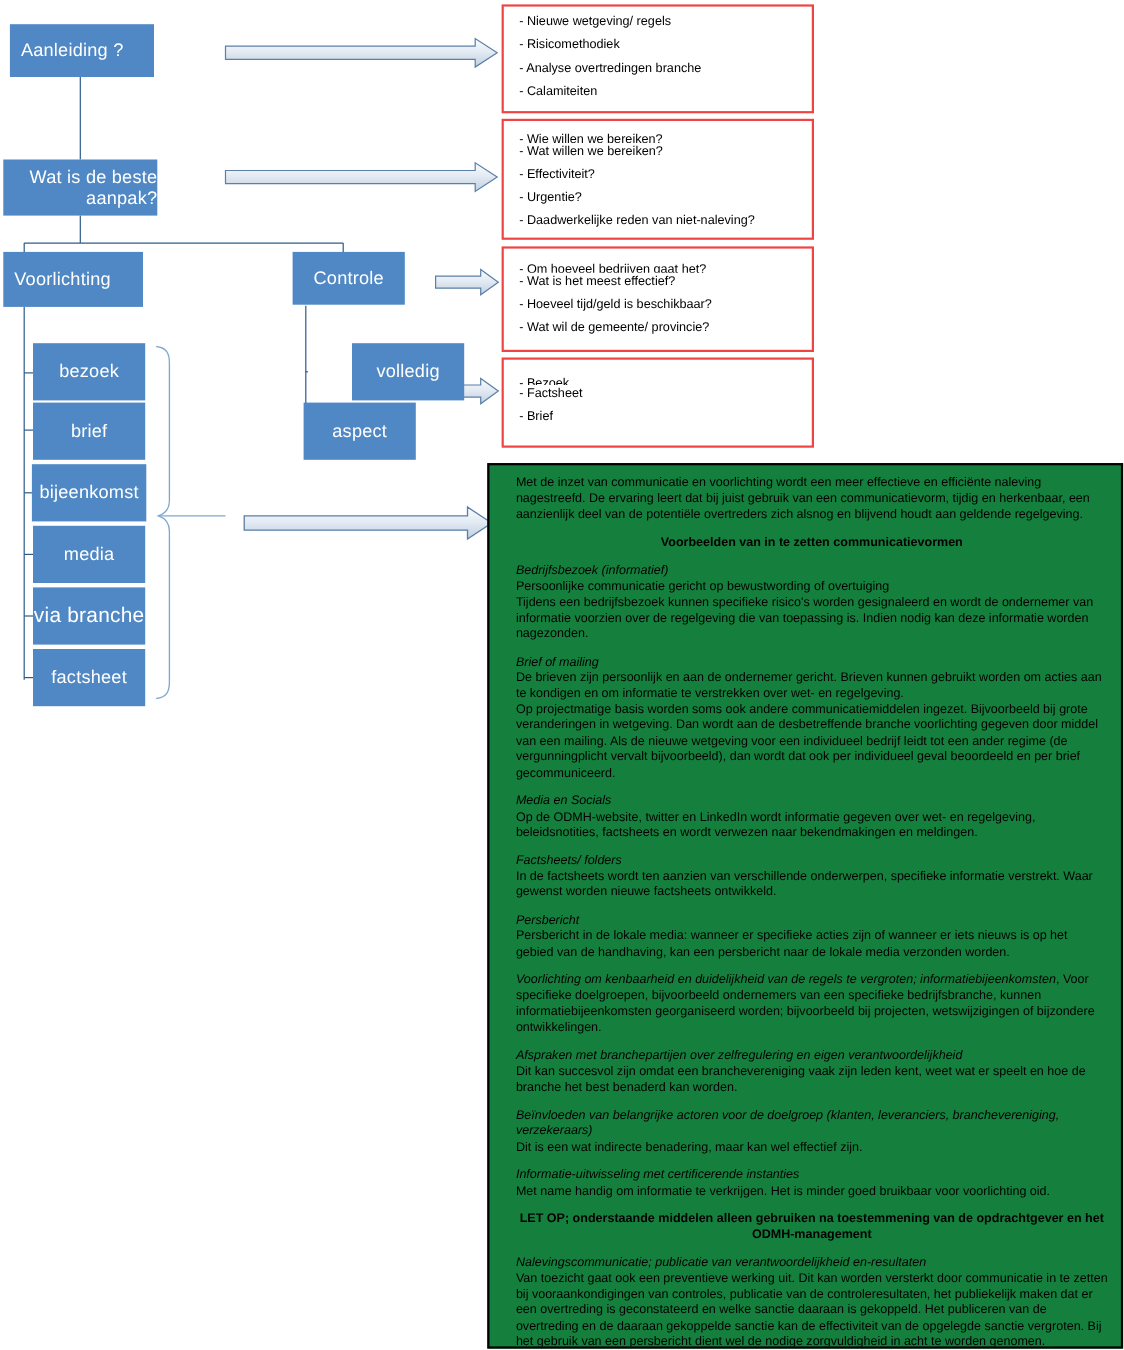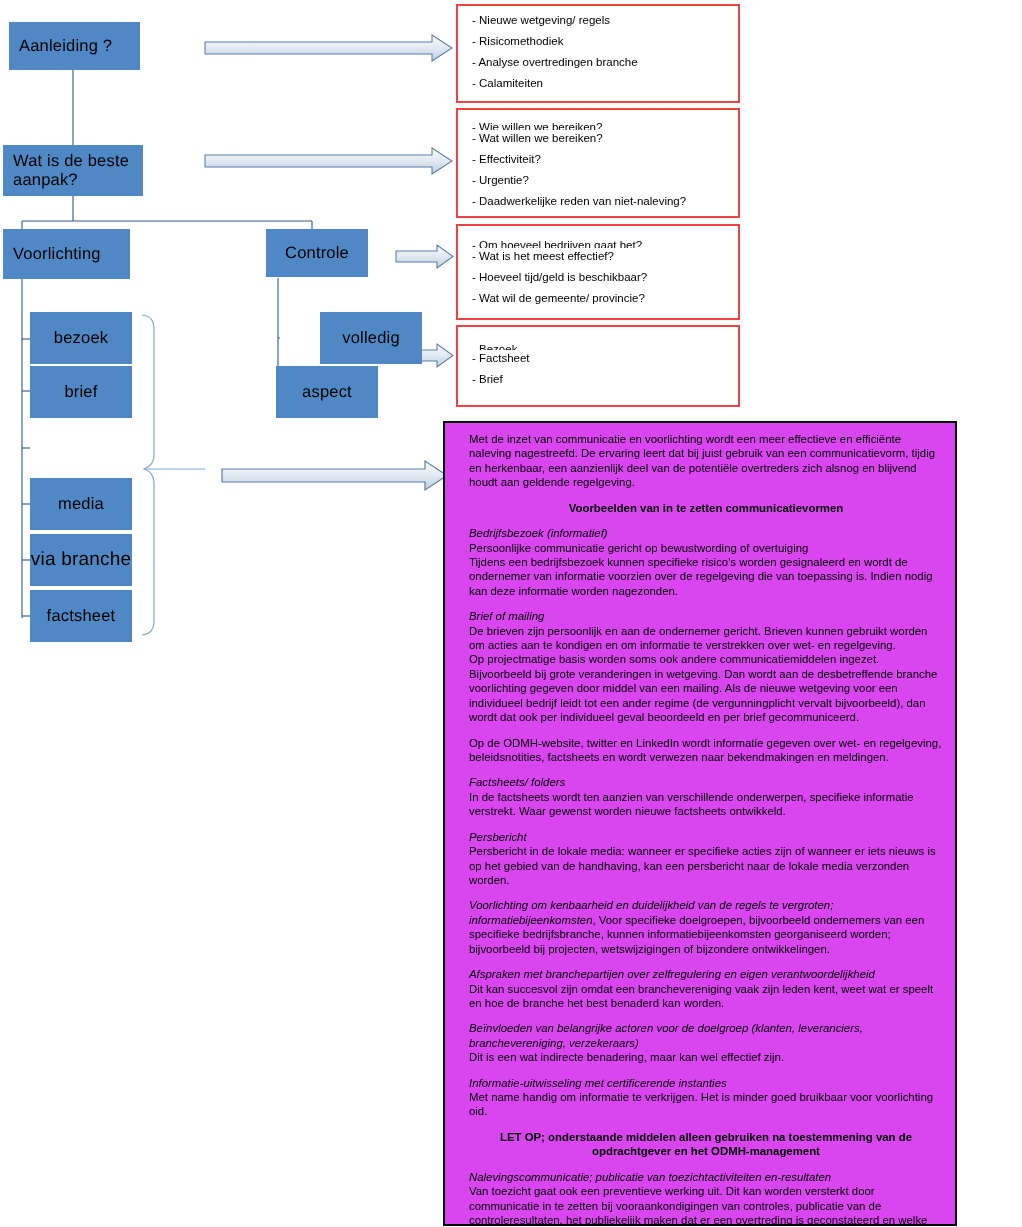--- a/index.html
+++ b/index.html
@@ -12,21 +12,21 @@
     position: relative;
     font-family: "Liberation Sans", sans-serif;
     overflow: hidden;
   }
   #canvas { position: absolute; inset: 0; }
 
   
   .fbox {
     position: absolute;
     background: #4F88C4;
-    color: #000000;
+    color: #ffffff;
     display: flex;
     align-items: center;
     font-weight: 400;
     letter-spacing: .2px;
     text-rendering: geometricPrecision;
     z-index: 3;
   }
   .fbox.left   { justify-content: flex-start; padding-left: 10px; }
   .fbox.center { justify-content: center; text-align: right; }
   .fbox span { display: block; line-height: 1.12; }
@@ -45,23 +45,23 @@
     color: #000;
     line-height: 1.05;
   }
   .tbox .lines div { margin-bottom: 9px; white-space: nowrap; }
   .tbox .lines div.clip { margin-bottom: 2px; height: 9px; overflow: hidden; }
 
   
   #bigbox {
     position: absolute;
     left: 443px; top: 421px;
-    width: 514px; height: 805px;
+    width: 578px; height: 805px;
     border: 2px solid #000;
-    background: #d946ef;
+    background: #15803d;
     z-index: 2;
     overflow: hidden;
   }
   #bigbox .body {
     padding: 9px 12px 0 24px;
     font-size: 11.4px;
     line-height: 1.265;
     color: #000;
   }
   #bigbox p { margin: 0; }
@@ -135,37 +135,40 @@
 
     <g>
       <path d="M222,469 L425,469 L425,461 L447,475.5 L425,490 L425,482 L222,482 Z" fill="url(#arrGrad)" stroke="#5B7FA6" stroke-width="1.2" stroke-linejoin="miter"></path>
     </g>
   </svg>
 
   <div class="fbox left" style="left:9px; top:22px; width:131px; height:48px; font-size:16.5px;">
     <span>Aanleiding ?</span>
   </div>
 
-  <div class="fbox left" style="left:3px; top:145px; width:140px; height:51px; font-size:16.5px;">
+  <div class="fbox left" style="left:3px; top:145px; width:140px; height:51px; font-size:16.5px;text-align:right;">
     <span>Wat is de beste aanpak?</span>
   </div>
 
   <div class="fbox left" style="left:3px; top:229px; width:127px; height:50px; font-size:16.5px;">
     <span>Voorlichting</span>
   </div>
 
   <div class="fbox center" style="left:266px; top:229px; width:102px; height:48px; font-size:16.5px;">
     <span>Controle</span>
   </div>
 
   <div class="fbox center" style="left:30px; top:312px; width:102px; height:52px; font-size:16.5px;">
     <span>bezoek</span>
   </div>
   <div class="fbox center" style="left:30px; top:366px; width:102px; height:52px; font-size:16.5px;">
     <span>brief</span>
+  </div>
+  <div class="fbox center" style="left:29px; top:422px; width:104px; height:52px; font-size:16.5px;">
+    <span>bijeenkomst</span>
   </div>
   <div class="fbox center" style="left:30px; top:478px; width:102px; height:52px; font-size:16.5px;">
     <span>media</span>
   </div>
   <div class="fbox center" style="left:30px; top:534px; width:102px; height:52px; font-size:19px;">
     <span>via branche</span>
   </div>
   <div class="fbox center" style="left:30px; top:590px; width:102px; height:52px; font-size:16.5px;">
     <span>factsheet</span>
   </div>
@@ -224,20 +227,21 @@
       <p class="hd-i">Bedrijfsbezoek (informatief)</p>
       <p class="pre" style="white-space:pre-line;">Persoonlijke communicatie gericht op bewustwording of overtuiging
 Tijdens een bedrijfsbezoek kunnen specifieke risico's worden gesignaleerd en wordt de ondernemer van informatie voorzien over de regelgeving die van toepassing is. Indien nodig kan deze informatie worden nagezonden.</p>
       <div class="gap"></div>
 
       <p class="hd-i">Brief of mailing</p>
       <p class="pre" style="white-space:pre-line;">De brieven zijn persoonlijk en aan de ondernemer gericht. Brieven kunnen gebruikt worden om acties aan te kondigen en om informatie te verstrekken over wet- en regelgeving.
 Op projectmatige basis worden soms ook andere communicatiemiddelen ingezet. Bijvoorbeeld bij grote veranderingen in wetgeving. Dan wordt aan de desbetreffende branche voorlichting gegeven door middel van een mailing. Als de nieuwe wetgeving voor een individueel bedrijf leidt tot een ander regime (de vergunningplicht vervalt bijvoorbeeld), dan wordt dat ook per individueel geval beoordeeld en per brief gecommuniceerd.</p>
       <div class="gap"></div>
 
+      <p class="hd-i">Media en Socials</p>
       <p class="pre" style="white-space:pre-line;">Op de ODMH-website, twitter en LinkedIn wordt informatie gegeven over wet- en regelgeving, beleidsnotities, factsheets en wordt verwezen naar bekendmakingen en meldingen.</p>
       <div class="gap"></div>
 
       <p class="hd-i">Factsheets/ folders</p>
       <p class="pre" style="white-space:pre-line;">In de factsheets wordt ten aanzien van verschillende onderwerpen, specifieke informatie verstrekt. Waar gewenst worden nieuwe factsheets ontwikkeld.</p>
       <div class="gap"></div>
 
       <p class="hd-i">Persbericht</p>
       <p class="pre" style="white-space:pre-line;">Persbericht in de lokale media: wanneer er specifieke acties zijn of wanneer er iets nieuws is op het gebied van de handhaving, kan een persbericht naar de lokale media verzonden worden.</p>
       <div class="gap"></div>
@@ -253,19 +257,19 @@
       <p>Dit is een wat indirecte benadering, maar kan wel effectief zijn.</p>
       <div class="gap"></div>
 
       <p class="hd-i">Informatie-uitwisseling met certificerende instanties</p>
       <p>Met name handig om informatie te verkrijgen. Het is minder goed bruikbaar voor voorlichting oid.</p>
       <div class="gap"></div>
 
       <p class="hd-b">LET OP; onderstaande middelen alleen gebruiken na toestemmening van de opdrachtgever en het ODMH-management</p>
       <div class="gap"></div>
 
-      <p class="hd-i">Nalevingscommunicatie; publicatie van toezichtactiviteiten en-resultaten</p>
+      <p class="hd-i">Nalevingscommunicatie; publicatie van verantwoordelijkheid en-resultaten</p>
       <p>Van toezicht gaat ook een preventieve werking uit. Dit kan worden versterkt door communicatie in te zetten bij vooraankondigingen van controles, publicatie van de controleresultaten, het publiekelijk maken dat er een overtreding is geconstateerd en welke sanctie daaraan is gekoppeld. Het publiceren van de overtreding en de daaraan gekoppelde sanctie kan de effectiviteit van de opgelegde sanctie vergroten. Bij het gebruik van een persbericht dient wel de nodige zorgvuldigheid in acht te worden genomen.</p>
 
     </div>
   </div>
 
 </div>
 
 </body></html>

